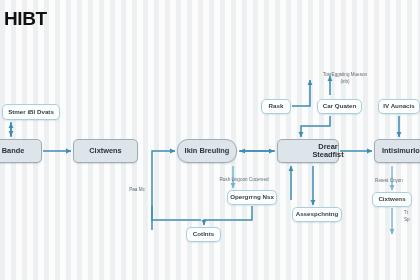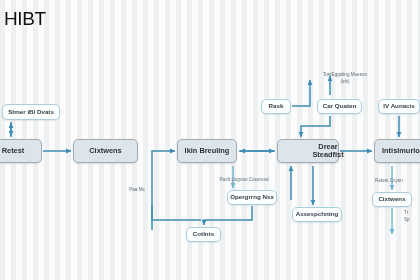--- a/index.html
+++ b/index.html
@@ -12,21 +12,21 @@
     position:relative;width:420px;height:280px;overflow:hidden;
     background:
       repeating-linear-gradient(90deg,
         rgba(235,238,240,.85) 0px, rgba(235,238,240,.85) 5px,
         rgba(252,252,252,1) 5px, rgba(252,252,252,1) 11px),
       #fbfbfb;
   }
   #svg-layer{position:absolute;left:0;top:0;width:420px;height:280px;}
   .ttl{
     position:absolute;left:4px;top:8px;
-    font-size:19px;font-weight:normal;color:#111;
+    font-size:19px;font-weight:bold;color:#111;
     letter-spacing:-.4px;
   }
   .node{
     position:absolute;box-sizing:border-box;
     display:flex;align-items:center;justify-content:center;
     text-align:center;line-height:1.05;
     border-radius:5px;
     color:#2a3338;
     filter:blur(.35px);
   }
@@ -106,26 +106,26 @@
     </g>
   </svg>
 
   <div class="ttl">HIBT</div>
 
   <div id="nodes">
       <div class="node n-white" style="left: 2px; top: 104px; width: 58px; height: 16px;">
         <span>Stmer iBl Dvats</span>
       </div>
       <div class="node n-main" style="left: -16px; top: 139px; width: 58px; height: 24px;">
-        <span>Retest</span>
+        <span>Bande</span>
       </div>
       <div class="node n-main" style="left: 73px; top: 139px; width: 65px; height: 24px;">
         <span>Cixtwens</span>
       </div>
-      <div class="node n-main" style="left: 177px; top: 139px; width: 60px; height: 24px;">
+      <div class="node n-main" style="left: 177px; top: 139px; width: 60px; height: 24px; border-radius: 11px;">
         <span>Ikin Breuling</span>
       </div>
       <div class="node n-main" style="left: 277px; top: 139px; width: 62px; height: 24px; padding-left: 40px;">
         <span>Drear Steadfist</span>
       </div>
       <div class="node n-main" style="left: 374px; top: 139px; width: 58px; height: 24px;">
         <span>Intisimurlos</span>
       </div>
       <div class="node n-white" style="left: 261px; top: 99px; width: 30px; height: 15px;">
         <span>Rask</span>

